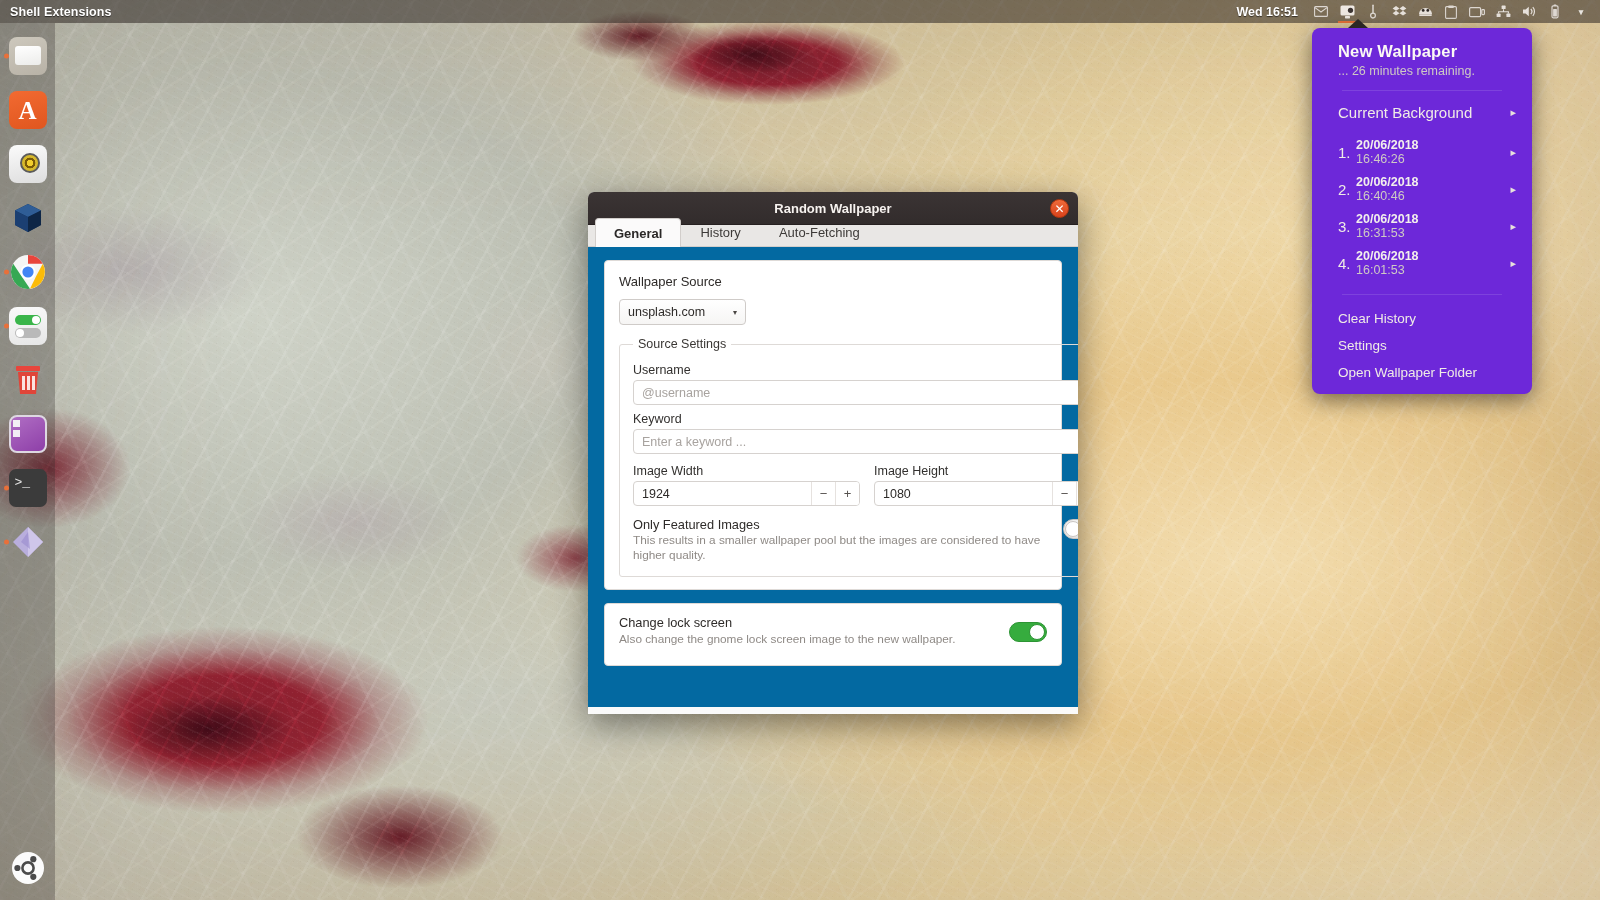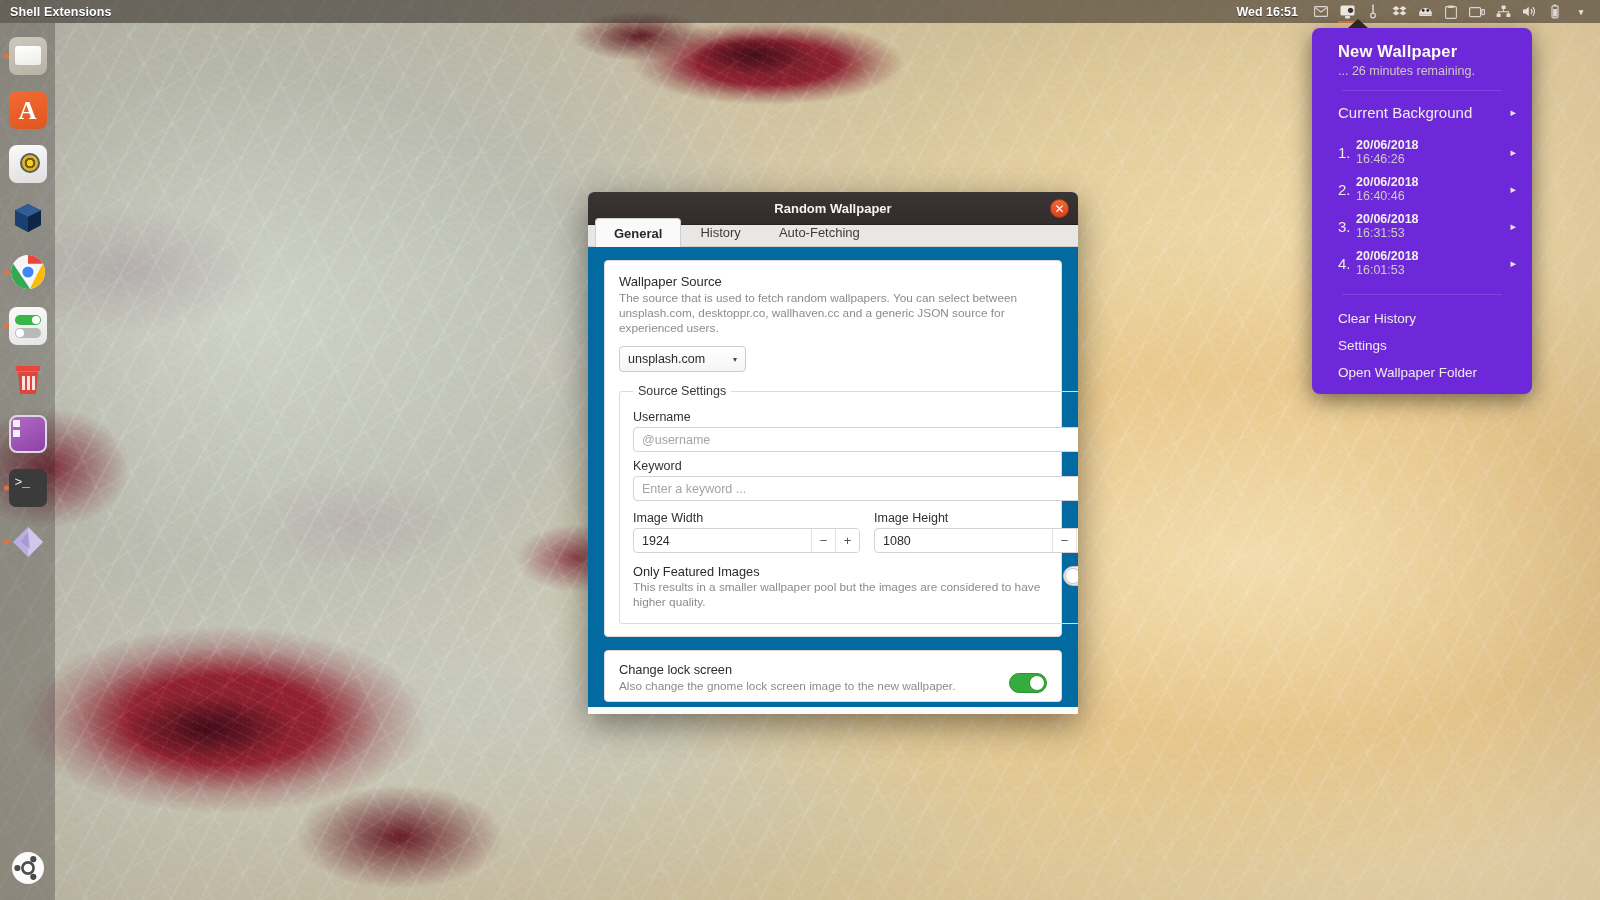--- a/index.html
+++ b/index.html
@@ -259,21 +259,21 @@
     width:38px; height:20px; border-radius:10px; position:relative; flex:none; margin-top:2px;
     border:1px solid #c9c5c2; background:linear-gradient(#f2f1f0,#e4e2e0);
   }
   .toggle .knob {
     position:absolute; top:1px; left:1px; width:16px; height:16px; border-radius:50%;
     background:#fff; border:1px solid #c9c5c2;
   }
   .toggle.on { background:#36ac3e; border-color:#2d9434; }
   .toggle.on .knob { left:auto; right:1px; border-color:#2d9434; }
 
-  .card.b { margin-top:13px; padding:11px 14px 8px 14px; display:flex; align-items:flex-end; }
+  .card.b { margin-top:13px; padding:11px 14px 19px 14px; display:flex; align-items:center; }
   .card.b .txt { flex:1; padding-right:12px; }
 </style>
 </head>
 <body>
 
 <div id="wallpaper">
   <div class="wp-layer wp-base"></div>
   <div class="wp-layer wp-purple"></div>
   <div class="wp-layer wp-crimson"></div>
   <div class="wp-layer wp-crimson2"></div>
@@ -530,21 +530,20 @@
   <div class="tabbar">
     <div class="tab active">General</div>
     <div class="tab">History</div>
     <div class="tab">Auto-Fetching</div>
   </div>
 
   <div class="dlg-body">
 
     <div class="card a">
       <div class="sec-title">Wallpaper Source</div>
-      <div class="sec-desc">The source that is used to fetch random wallpapers. You can select between unsplash.com, desktoppr.co, wallhaven.cc and a generic JSON source for experienced users.</div>
 
       <div class="sel">
         <span>unsplash.com</span>
         <span class="car">▾</span>
       </div>
 
       <fieldset class="group">
         <legend>Source Settings</legend>
 
         <div class="fld-lbl">Username</div>

